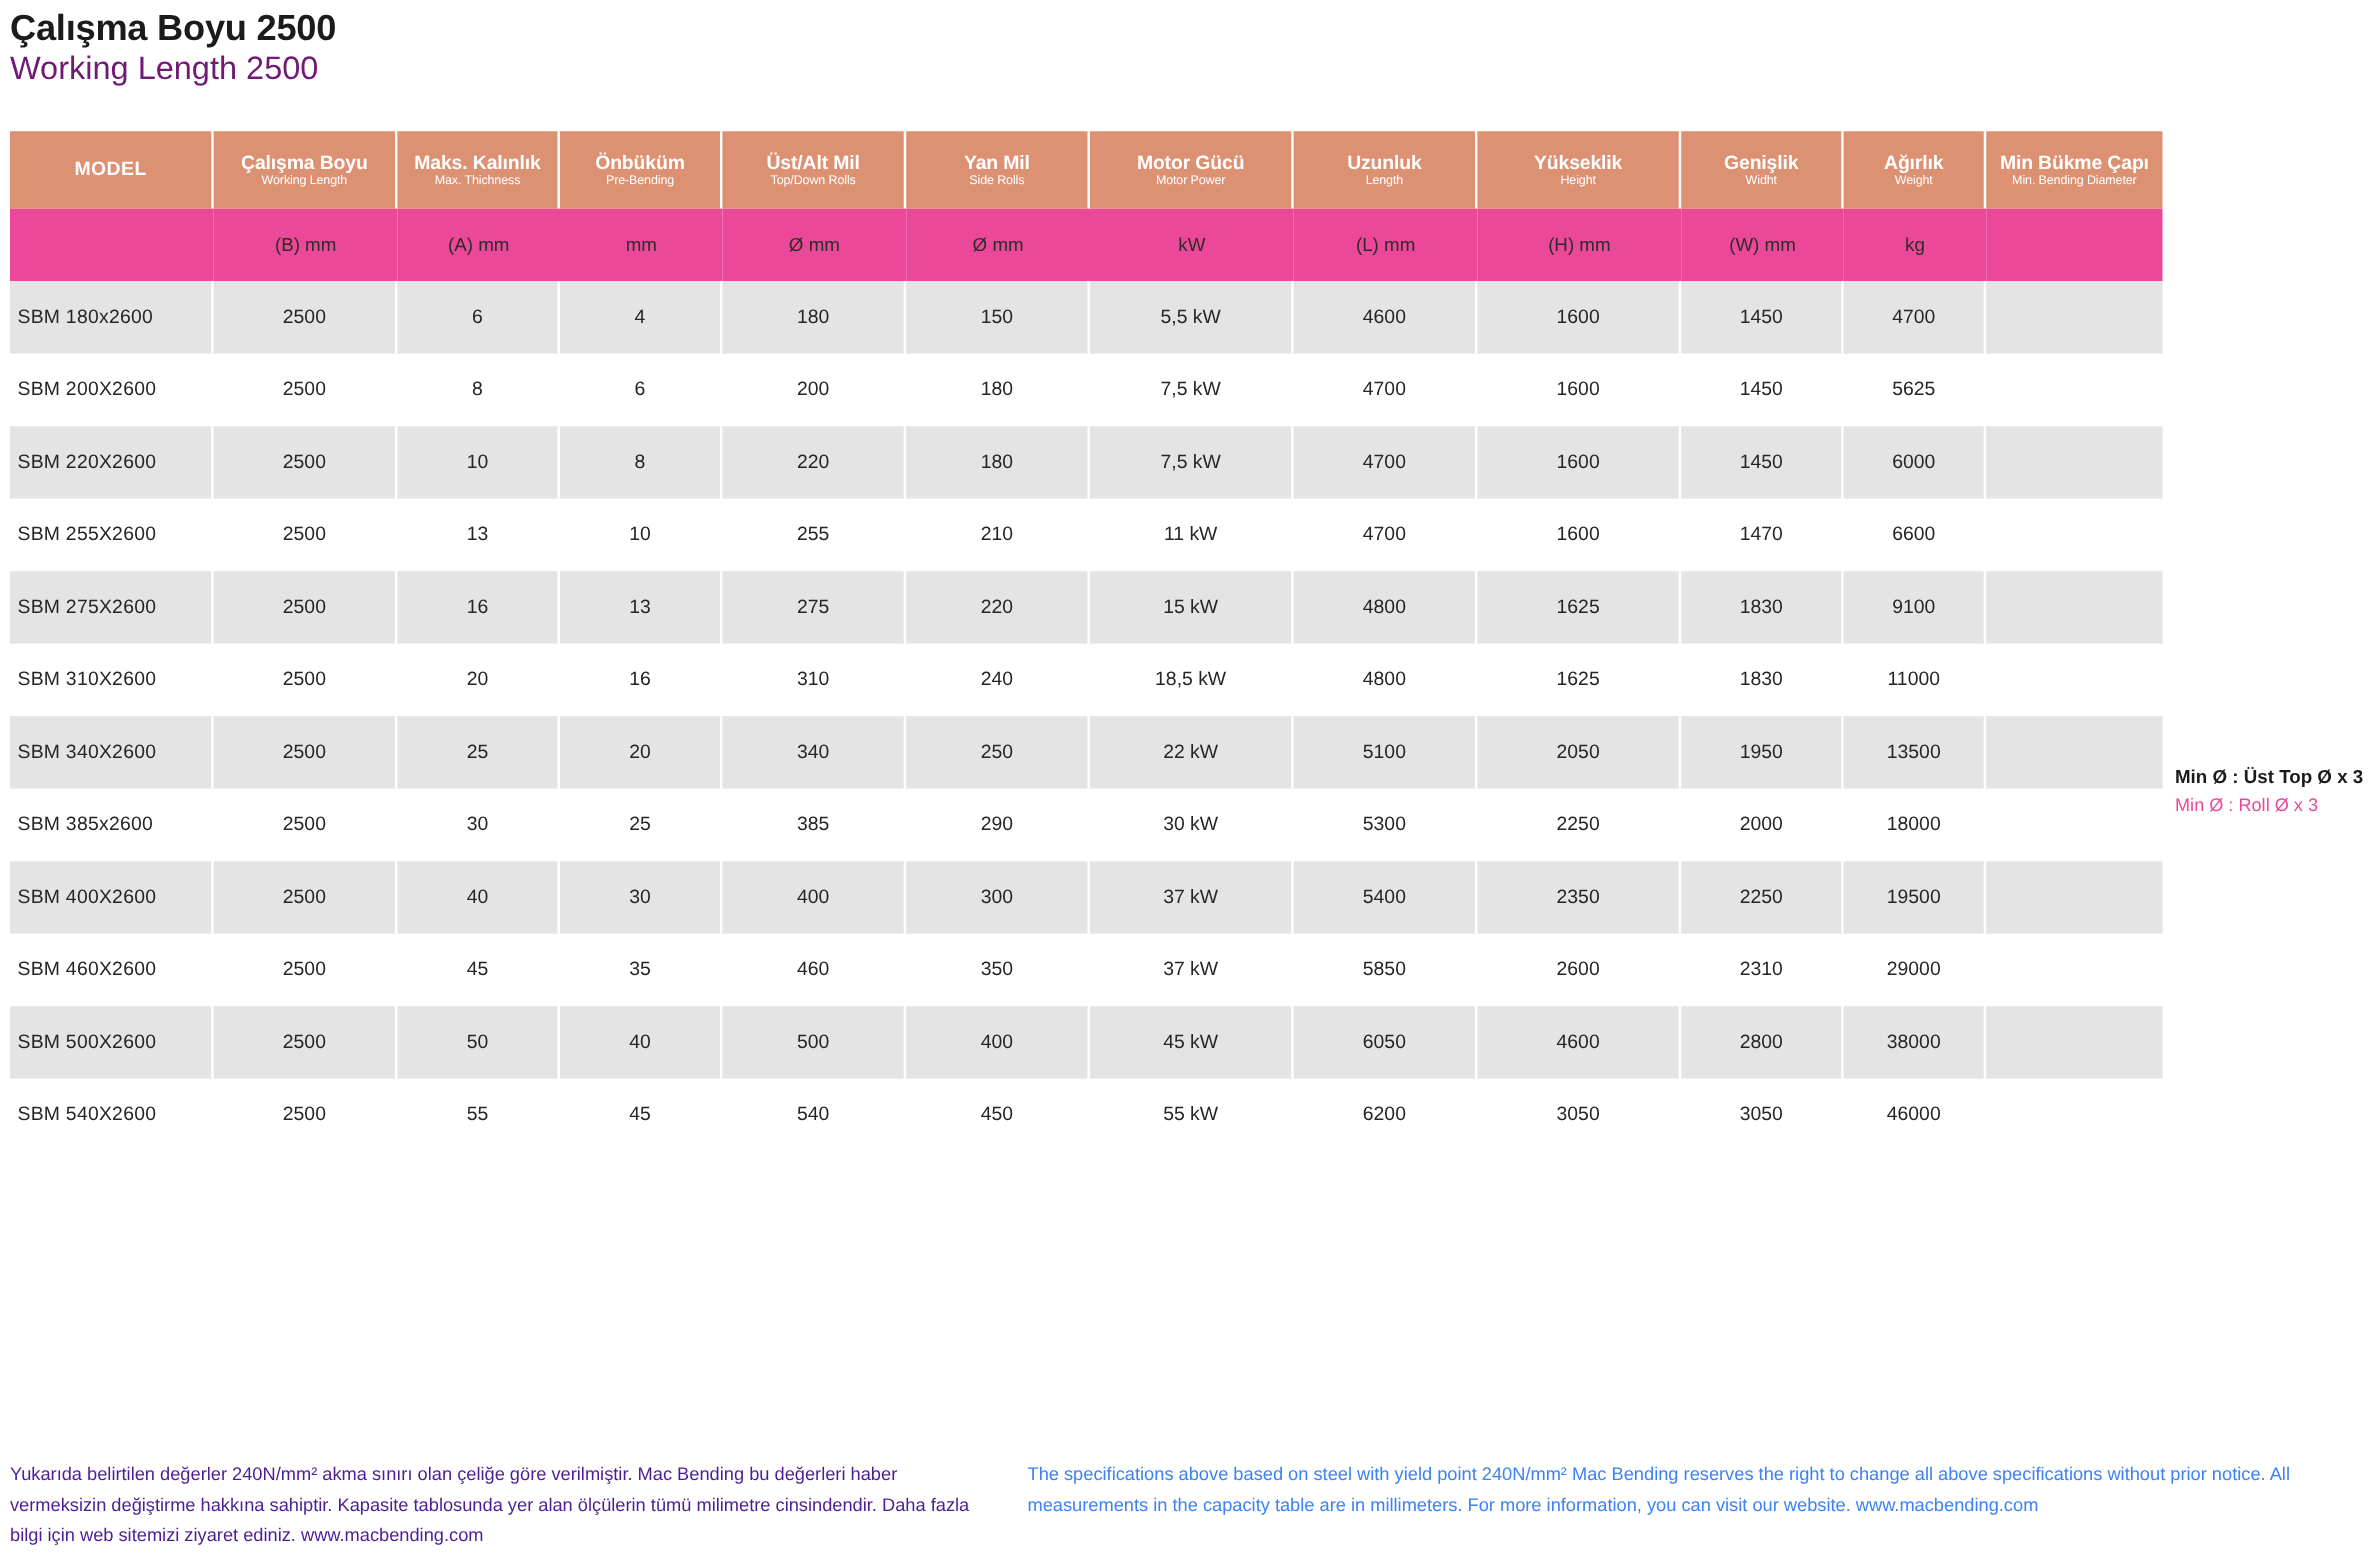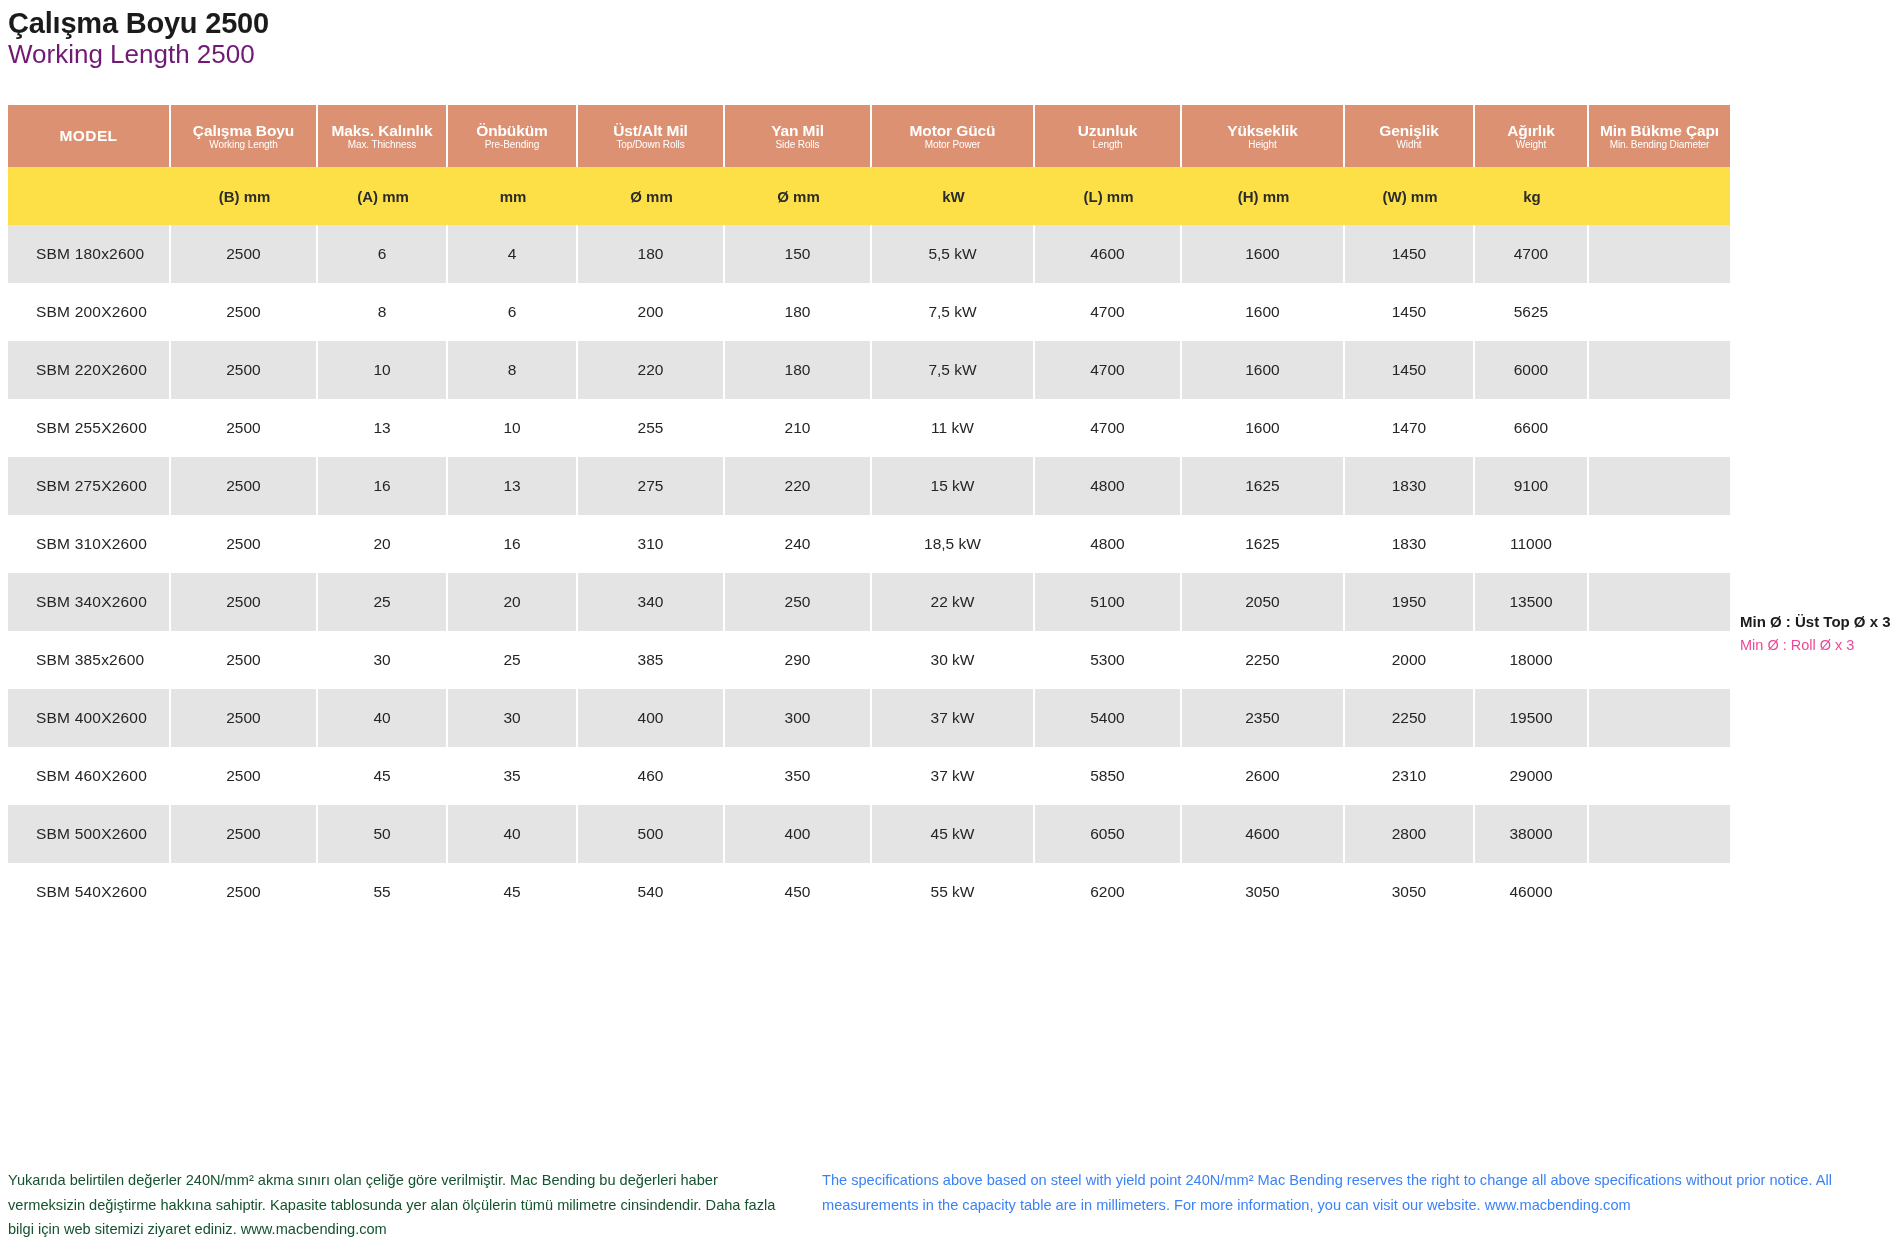--- a/index.html
+++ b/index.html
@@ -86,42 +86,42 @@
   th.model-col .h-tr {
     font-size: 15.5px;
     letter-spacing: 0.4px;
   }
   th.bend-col .h-en { white-space: normal; }
 
   
   tr.units-row td {
     text-align: center;
     font-size: 15px;
-    font-weight: 700;
+    font-weight: 400;
     color: #2c2c2c;
     height: 58px;
     vertical-align: middle;
-    background: #fde047;
+    background: #ec4899;
   }
 
   
   tbody tr.data-row td {
     text-align: center;
     font-size: 15.5px;
     color: #252525;
     height: 58px;
     vertical-align: middle;
     border-right: 2px solid #ffffff;
   }
   tbody tr.data-row td:last-child { border-right: none; }
   tbody tr.data-row.shaded td { background: #e4e4e4; }
   tbody tr.data-row.plain td  { background: #ffffff; }
   tbody tr.data-row td.model-cell {
     text-align: left;
-    padding-left: 28px;
+    padding-left: 6px;
     letter-spacing: 0.2px;
   }
 
   
   .side-note {
     position: absolute;
     left: 1740px;
     top: 612px;
     width: 164px;
     text-align: left;
@@ -154,21 +154,21 @@
   .footer .col {
     font-size: 14.6px;
     line-height: 1.68;
     color: #3a3a3a;
     font-weight: 400;
   }
   .footer .col.tr {
     width: 800px;
     padding-left: 8px;
     padding-right: 24px;
-    color: #14532d;
+    color: #4c1d95;
   }
   .footer .col.en {
     width: 1060px;
     margin-left: 22px;
     padding-right: 40px;
     color: #3b82f6;
   }
 </style>
 </head>
 <body>

